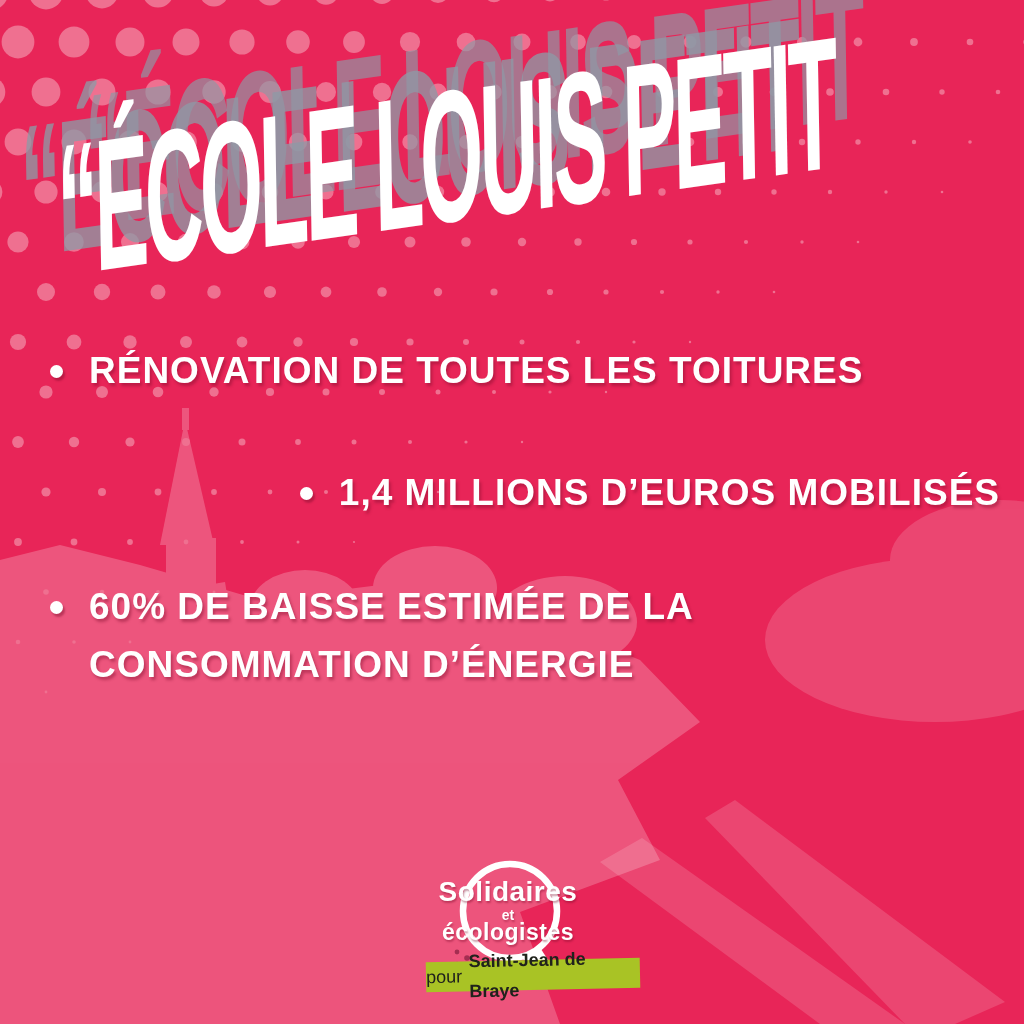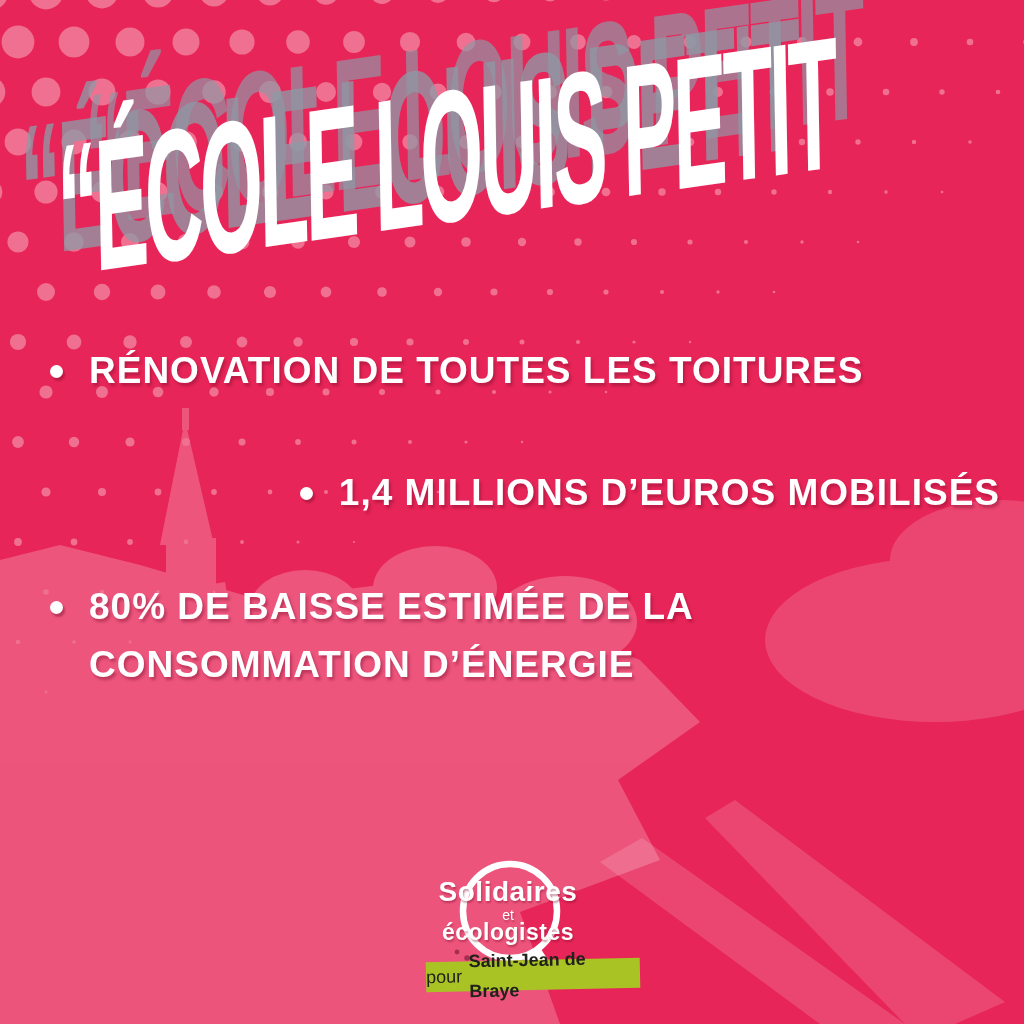--- a/index.html
+++ b/index.html
@@ -37,21 +37,21 @@
                 box-shadow:2px 3px 2px var(--shadow,rgba(125,12,44,.42));}
   .bullets .txt{white-space:pre-line;}
 
   
   .logo{position:absolute;left:388px;top:852px;width:240px;height:160px;}
   .logo .bubble{position:absolute;left:55px;top:4px;}
   .logo .l1,.logo .l2,.logo .l3{position:absolute;left:0;width:240px;
         text-align:center;color:var(--text,#fff);font-weight:bold;
         text-shadow:1px 2px 2px var(--shadow,rgba(125,12,44,.42));}
   .logo .l1{top:24px;font-size:28px;letter-spacing:.5px;text-align:center;}
-  .logo .l2{top:55px;font-size:14px;font-weight:normal;}
+  .logo .l2{top:55px;font-size:14px;font-weight:bold;}
   .logo .l3{top:67px;font-size:23px;letter-spacing:.5px;}
   .banner{position:absolute;left:38px;top:108px;width:214px;height:30px;
           background:var(--banner,#a9c325);transform:rotate(-1.2deg);
           display:flex;align-items:center;justify-content:center;gap:7px;
           color:var(--banner-text,#20221c);font-size:18px;line-height:30px;}
   .banner .pour{font-weight:normal;}
   .banner .city{font-weight:bold;}
 </style>
 </head>
 <body>
@@ -282,21 +282,21 @@
     <li>
       <span class="dot"></span>
       <span class="txt">RÉNOVATION DE TOUTES LES TOITURES</span>
     </li>
     <li>
       <span class="dot"></span>
       <span class="txt">1,4 MILLIONS D’EUROS MOBILISÉS</span>
     </li>
     <li>
       <span class="dot"></span>
-      <span class="txt">80% DE BAISSE ESTIMÉE DE LA
+      <span class="txt">60% DE BAISSE ESTIMÉE DE LA
 CONSOMMATION D’ÉNERGIE</span>
     </li>
   </ul>
 
   <div class="logo">
     <svg class="bubble" width="150" height="140" viewBox="0 0 150 140" aria-hidden="true">
       <circle cx="67" cy="55" r="47" fill="none" stroke="#ffffff" stroke-width="6.5"></circle>
       <polygon points="96,90 118,124 76,101" fill="#ffffff"></polygon>
       <g fill="#6b0f2e" opacity="0.55">
         <circle cx="14" cy="96" r="2.4"></circle>

